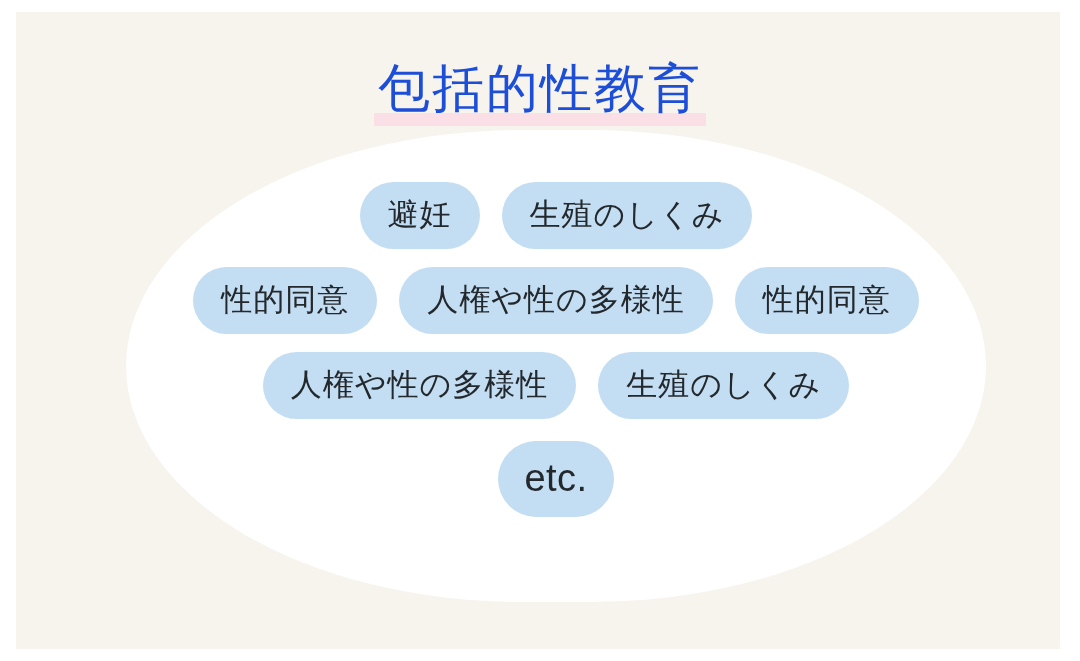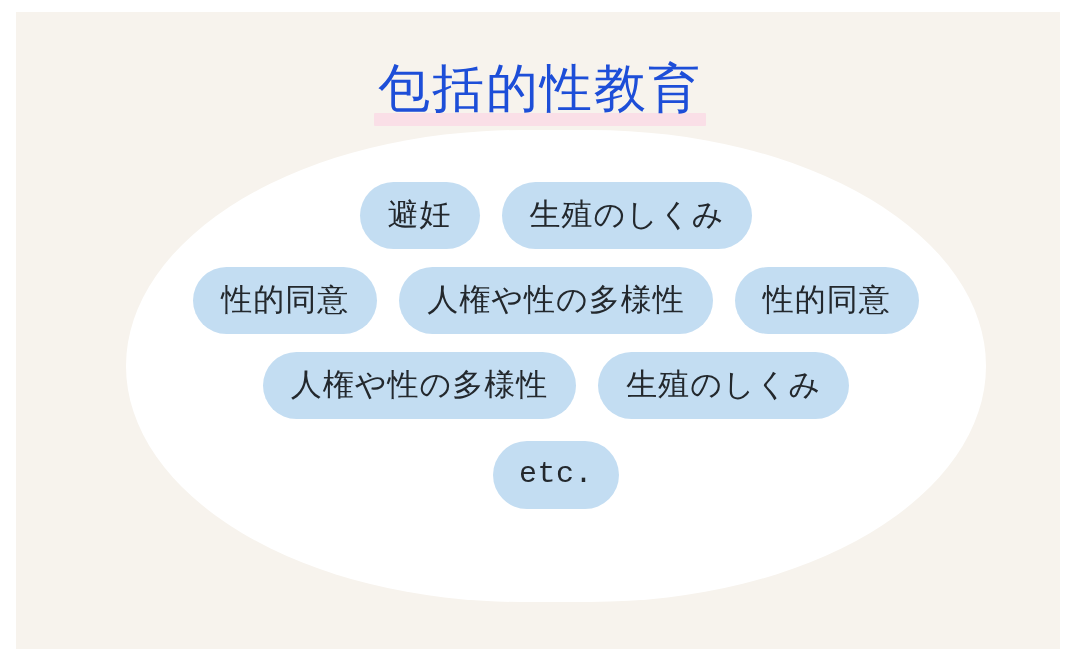--- a/index.html
+++ b/index.html
@@ -107,24 +107,23 @@
     color: #23282d;
     font-family: "Liberation Sans", "DejaVu Sans", sans-serif;
     font-size: 31px;
     line-height: 1;
     letter-spacing: 1px;
     padding: 17px 28px 19px 28px;
     white-space: nowrap;
     display: inline-block;
   }
   .pill.etc {
-    font-size: 30px;
+    font-size: 38px;
     letter-spacing: 0.5px;
     padding: 18px 26px 20px 26px;
-    font-family: Liberation Mono, monospace;
   }
   .row-1 { margin-top: 2px; }
   .row-4 { margin-top: 4px; }
 </style>
 </head>
 <body>
 
 <div class="slide">
 
   <div class="canvas">

